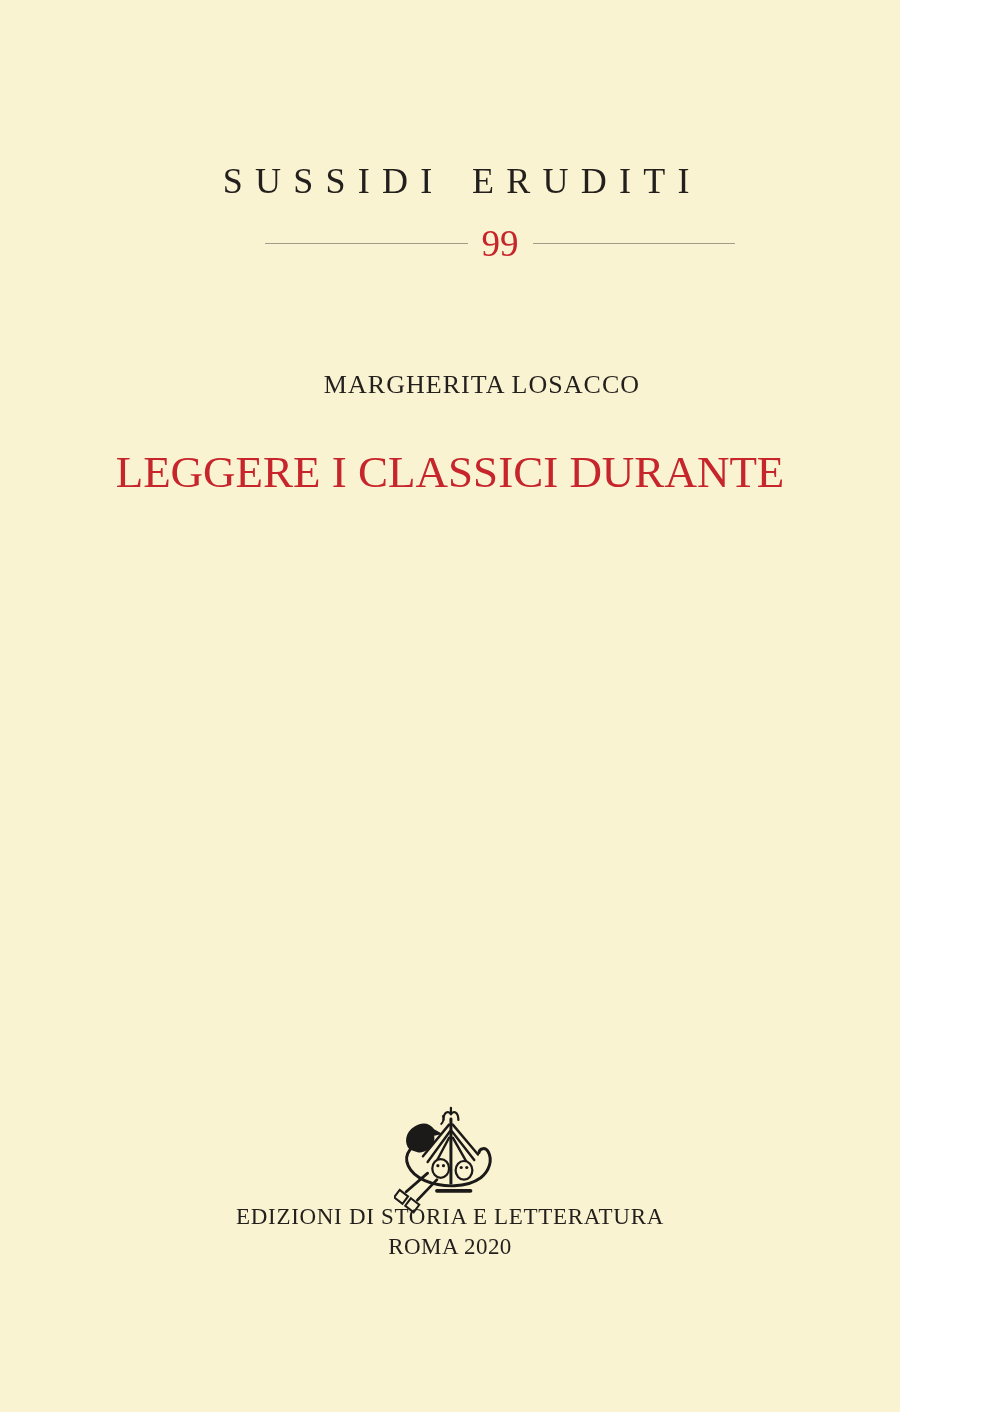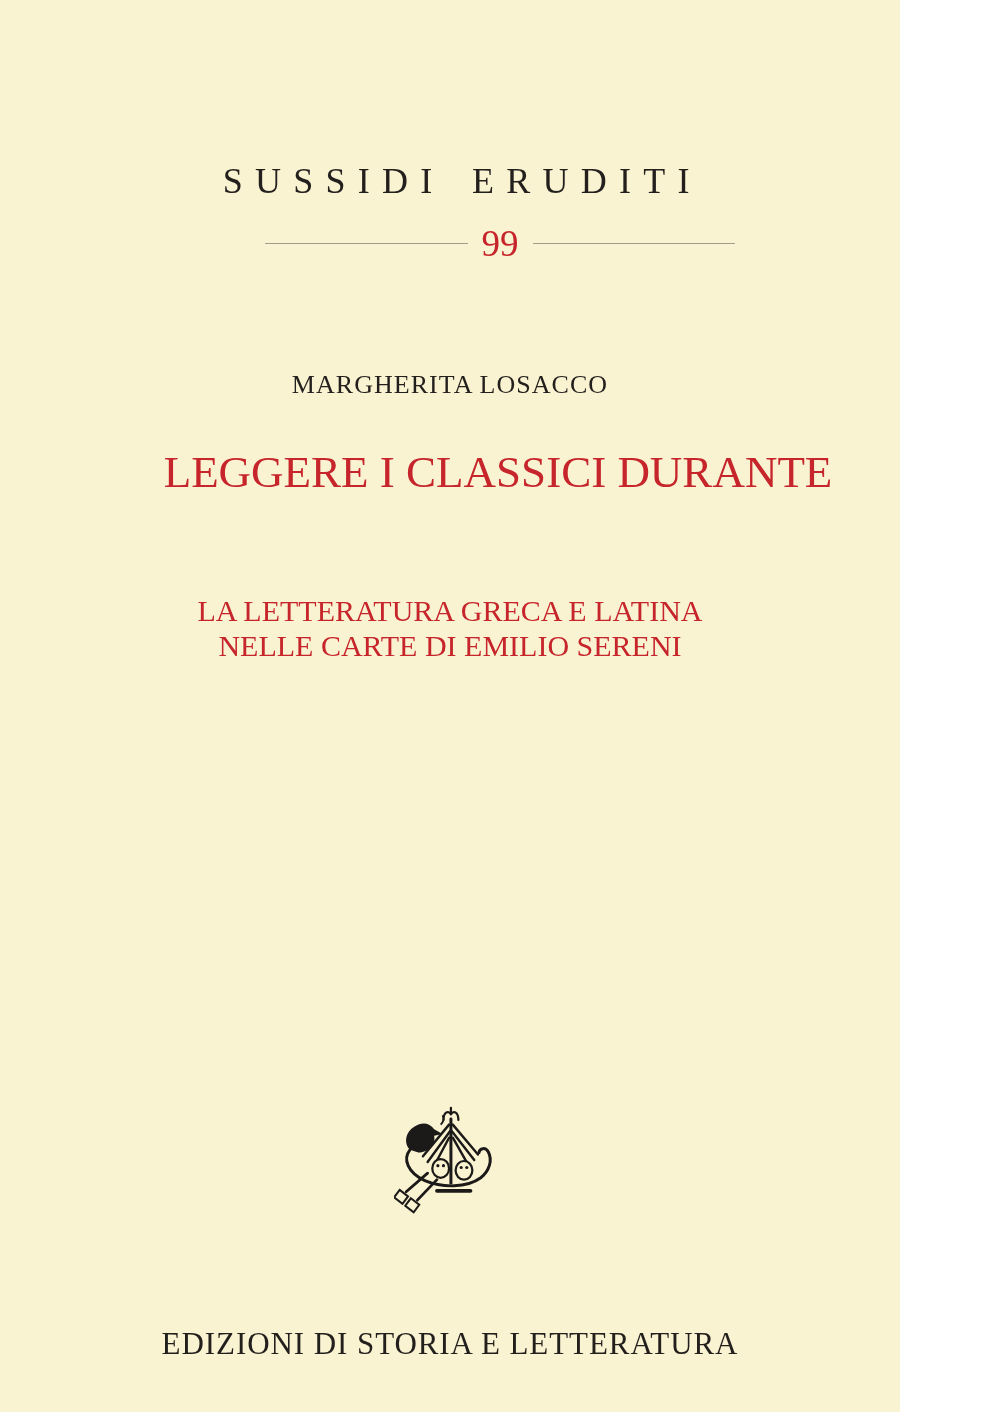--- a/index.html
+++ b/index.html
@@ -19,57 +19,52 @@
   }
   .series-rule-row{
     position:absolute;top:221px;left:265px;width:470px;height:44px;
     display:flex;align-items:center;
   }
   .rule{flex:1;height:1px;background:var(--rule,#a39b8c);}
   .series-number{
     font-size:37px;line-height:1;color:var(--accent,#c6252b);
     margin:16px 14px;flex:0 0 auto;
   }
-  .author{top:370px;font-size:26px;letter-spacing:.04em;}
+  .author{top:370px;font-size:26px;letter-spacing:.04em;margin-left:32px;}
   .book-title{
     top:444px;font-size:45px;line-height:57px;
     color:var(--accent,#c6252b);
-    padding-left:48px;
   }
   .subtitle{
     top:593px;font-size:30px;line-height:35px;
     color:var(--accent,#c6252b);
   }
   .logo-row{top:1106px;display:flex;justify-content:center;}
   .place-year{top:1234px;font-size:23px;letter-spacing:.02em;}
-  .publisher{top:1326px;font-size:31px;letter-spacing:.03em;}
+  .publisher{top:1204px;font-size:23px;letter-spacing:.03em;}
 </style>
 </head>
 <body>
 
 <div class="page">
 
   <div class="abs series-label">SUSSIDI ERUDITI</div>
 
   <div class="series-rule-row">
     <span class="rule"></span>
     <span class="series-number">99</span>
     <span class="rule"></span>
   </div>
 
   <div class="abs author">MARGHERITA LOSACCO</div>
 
   <div class="abs book-title">
     <div>LEGGERE I CLASSICI DURANTE</div>
   </div>
 
-  <div class="abs subtitle">
-    <div>LA LETTERATURA GRECA E LATINA</div>
-    <div>NELLE CARTE DI EMILIO SERENI</div>
-  </div>
 
   <div class="abs logo-row">
     <svg viewBox="0 0 120 118" width="112" height="110" xmlns="http://www.w3.org/2000/svg" aria-hidden="true">
       <g stroke="#1c1a18" stroke-width="3.2" fill="none" stroke-linecap="round">
         <path d="M17,47 C9,57 15,72 33,80 C52,88 78,88 93,77 C102,70 106,58 101,49 C98,44 92,45 91,50"></path>
         <path d="M46,91 L82,91" stroke-width="4"></path>
         <path d="M61,14 L61,83"></path>
         <path d="M53,15 C53,7 58,4 61,9 M69,15 C69,7 64,4 61,9 M61,2 L61,9" stroke-width="2.4"></path>
         <path d="M59,20 L31,54 M60,27 L36,60 M59,34 L42,66" stroke-width="2.6"></path>
         <path d="M63,20 L90,52 M62,27 L86,58 M63,34 L80,64" stroke-width="2.6"></path>
@@ -84,16 +79,17 @@
       </g>
       <g fill="#1c1a18">
         <circle cx="47" cy="64" r="1.7"></circle>
           <circle cx="53" cy="64" r="1.7"></circle>
         <circle cx="72" cy="66" r="1.7"></circle>
           <circle cx="78" cy="66" r="1.7"></circle>
       </g>
     </svg>
   </div>
 
+  <div class="abs place-year">ROMA 2020</div>
 
   <div class="abs publisher">EDIZIONI DI STORIA E LETTERATURA</div>
 
 </div>
 
 </body></html>

